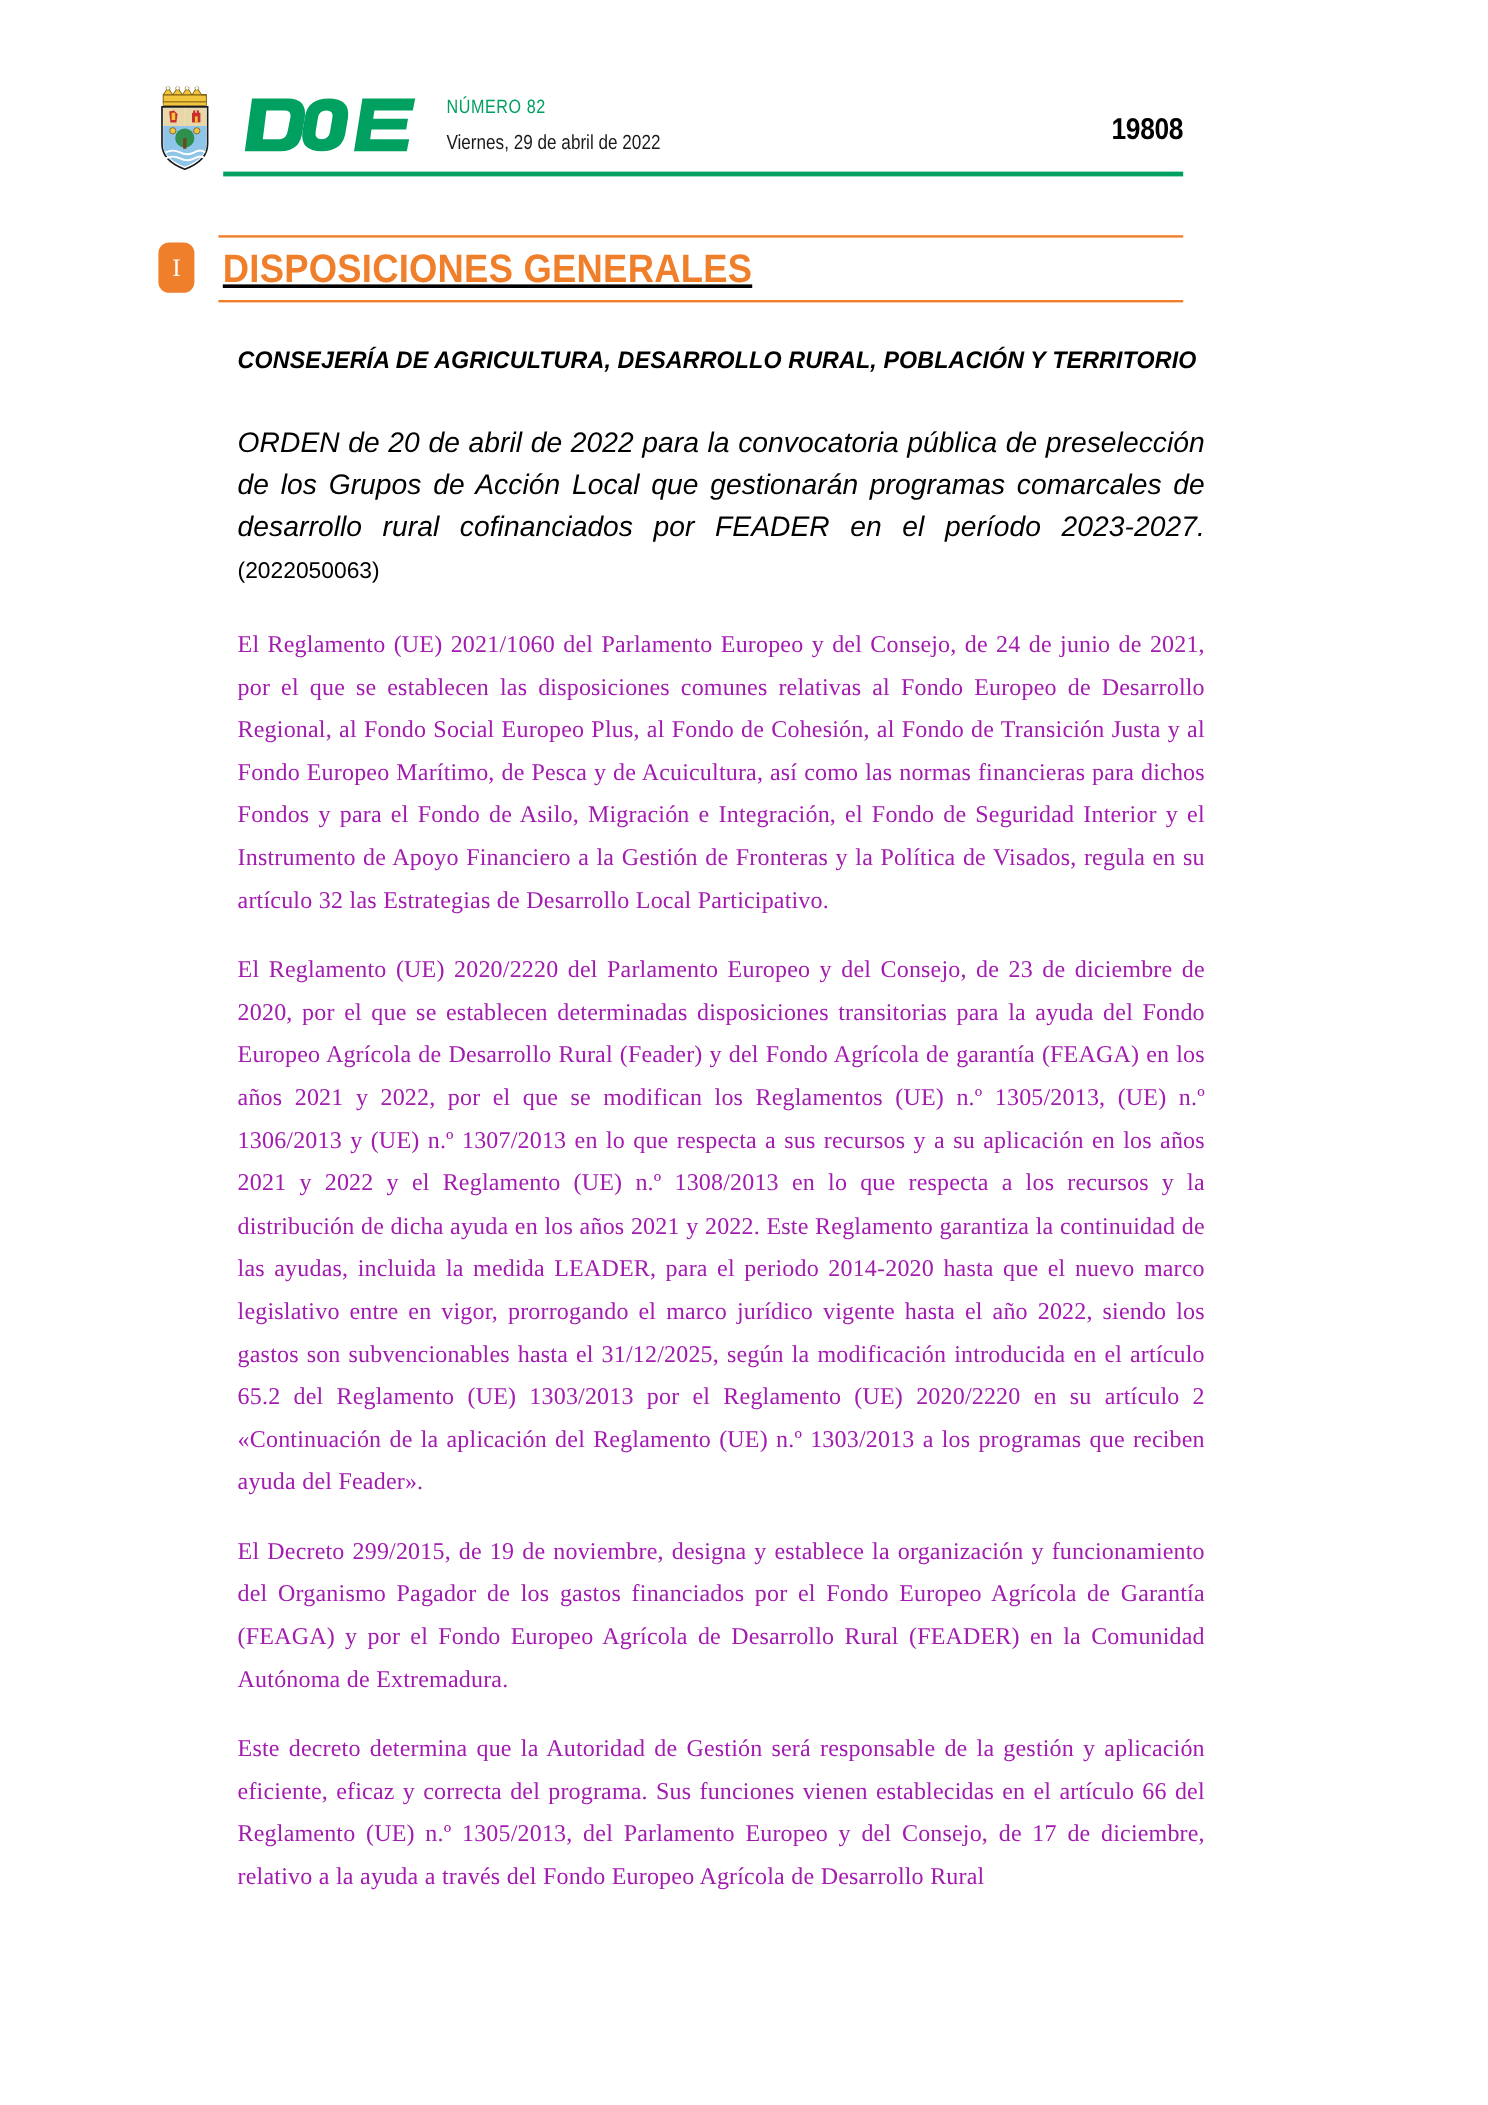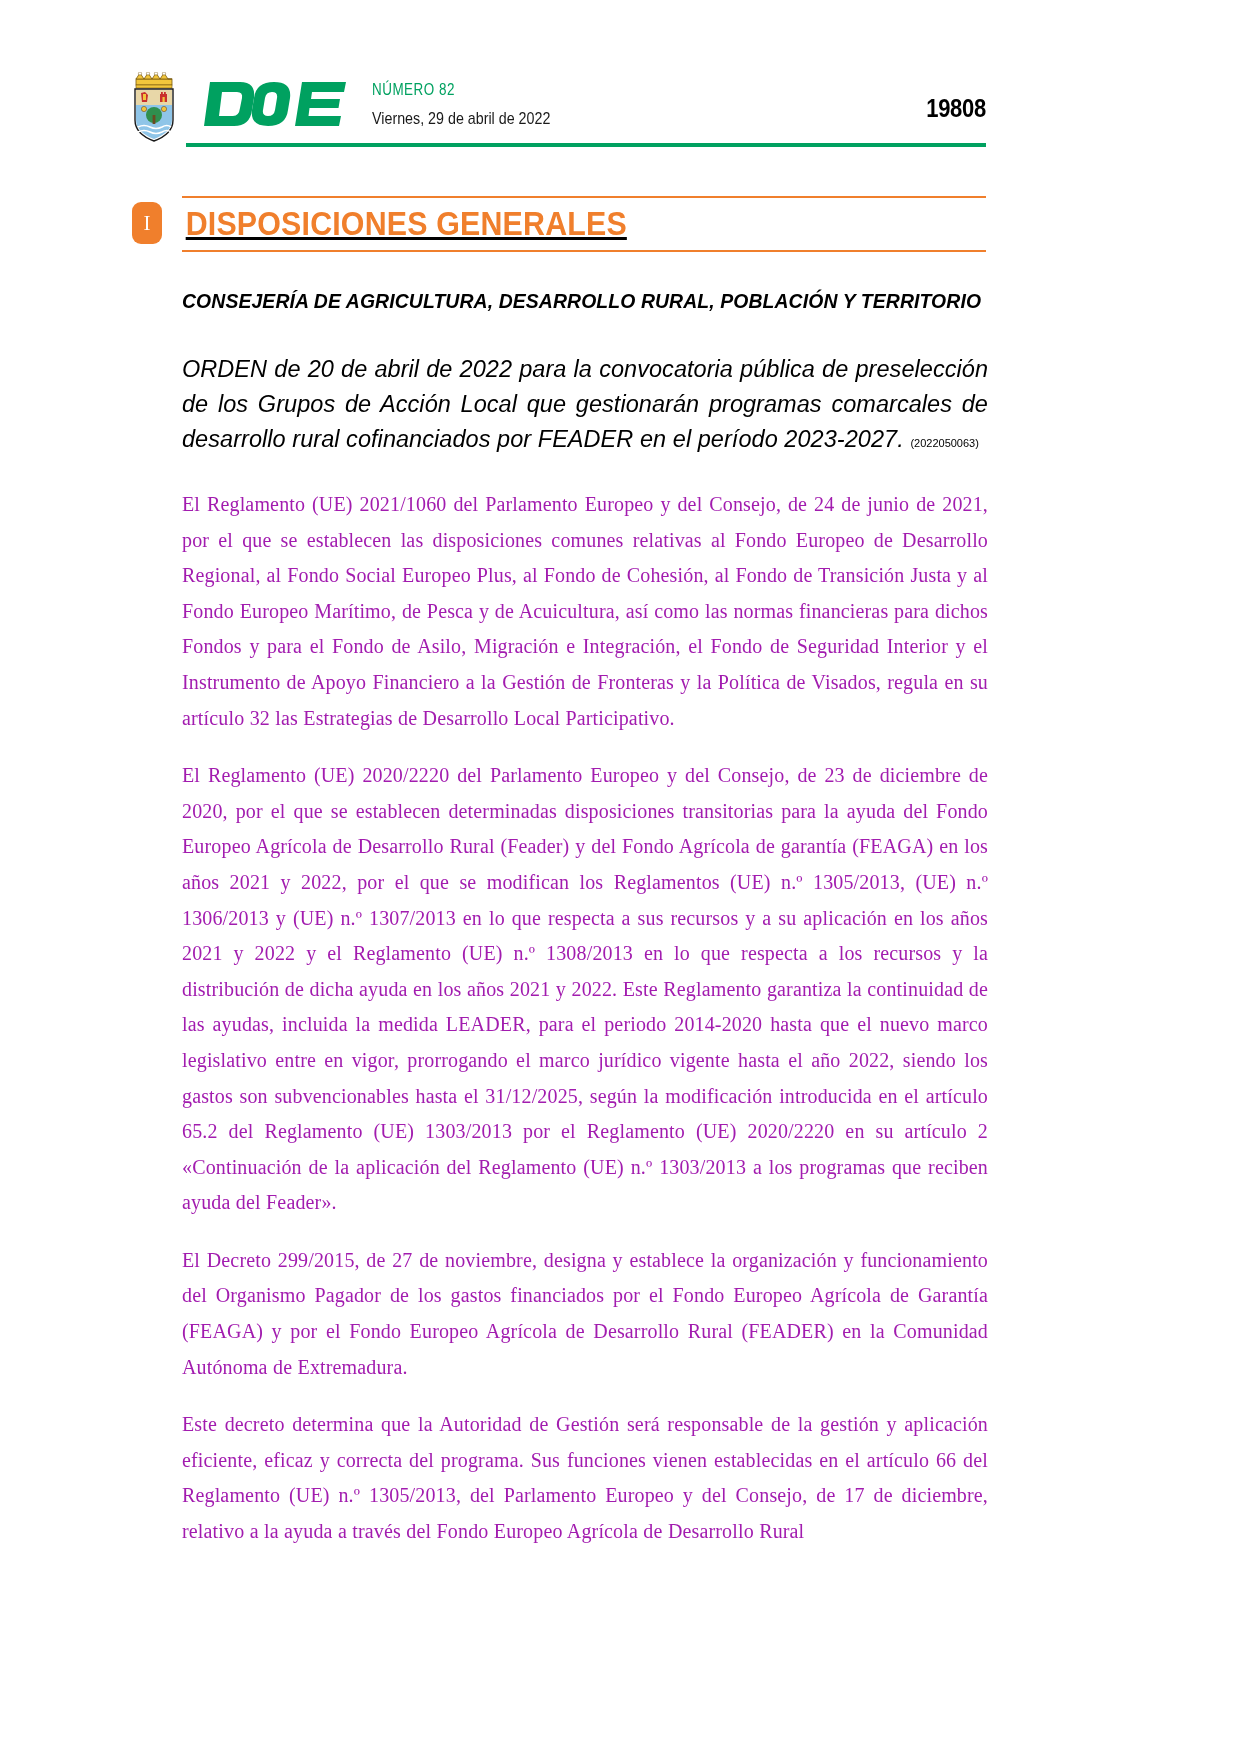--- a/index.html
+++ b/index.html
@@ -143,21 +143,21 @@
     letter-spacing: 0.2px;
     padding-left: 4px;
     transform: scaleX(0.92);
     transform-origin: left center;
     white-space: nowrap;
   }
 
   
   .content {
     position: absolute;
-    left: 182px;
+    left: 198px;
     top: 288px;
     width: 806px;
   }
 
   .dept-heading {
     font-family: "Liberation Sans Narrow", "Liberation Sans", sans-serif;
     font-size: 20px;
     font-weight: bold;
     font-style: italic;
     color: #000000;
@@ -174,21 +174,21 @@
     font-size: 23.5px;
     font-style: italic;
     color: #000000;
     line-height: 35px;
     text-align: justify;
     text-justify: inter-word;
     margin: 0 0 26px 0;
     letter-spacing: 0.05px;
   }
   .orden-title .ref {
-    font-size: 11px;
+    font-size: 19px;
     font-style: normal;
     letter-spacing: 0;
   }
 
   p.body-par {
     font-family: Liberation Serif, serif;
     font-size: 20px;
     color: #a21caf;
     line-height: 35.6px;
     text-align: justify;
@@ -283,18 +283,18 @@
 
     <div class="dept-heading">CONSEJERÍA DE AGRICULTURA, DESARROLLO RURAL, POBLACIÓN Y TERRITORIO</div>
 
     <div class="orden-title">
       <span>ORDEN de 20 de abril de 2022 para la convocatoria pública de preselección de los Grupos de Acción Local que gestionarán programas comarcales de desarrollo rural cofinanciados por FEADER en el período 2023-2027.</span>
       <span class="ref">(2022050063)</span>
     </div>
 
     <p class="body-par">El Reglamento (UE) 2021/1060 del Parlamento Europeo y del Consejo, de 24 de junio de 2021, por el que se establecen las disposiciones comunes relativas al Fondo Europeo de Desarrollo Regional, al Fondo Social Europeo Plus, al Fondo de Cohesión, al Fondo de Transición Justa y al Fondo Europeo Marítimo, de Pesca y de Acuicultura, así como las normas financieras para dichos Fondos y para el Fondo de Asilo, Migración e Integración, el Fondo de Seguridad Interior y el Instrumento de Apoyo Financiero a la Gestión de Fronteras y la Política de Visados, regula en su artículo 32 las Estrategias de Desarrollo Local Participativo.</p>
     <p class="body-par">El Reglamento (UE) 2020/2220 del Parlamento Europeo y del Consejo, de 23 de diciembre de 2020, por el que se establecen determinadas disposiciones transitorias para la ayuda del Fondo Europeo Agrícola de Desarrollo Rural (Feader) y del Fondo Agrícola de garantía (FEAGA) en los años 2021 y 2022, por el que se modifican los Reglamentos (UE) n.º 1305/2013, (UE) n.º 1306/2013 y (UE) n.º 1307/2013 en lo que respecta a sus recursos y a su aplicación en los años 2021 y 2022 y el Reglamento (UE) n.º 1308/2013 en lo que respecta a los recursos y la distribución de dicha ayuda en los años 2021 y 2022. Este Reglamento garantiza la continuidad de las ayudas, incluida la medida LEADER, para el periodo 2014-2020 hasta que el nuevo marco legislativo entre en vigor, prorrogando el marco jurídico vigente hasta el año 2022, siendo los gastos son subvencionables hasta el 31/12/2025, según la modificación introducida en el artículo 65.2 del Reglamento (UE) 1303/2013 por el Reglamento (UE) 2020/2220 en su artículo 2 «Continuación de la aplicación del Reglamento (UE) n.º 1303/2013 a los programas que reciben ayuda del Feader».</p>
-    <p class="body-par">El Decreto 299/2015, de 27 de noviembre, designa y establece la organización y funcionamiento del Organismo Pagador de los gastos financiados por el Fondo Europeo Agrícola de Garantía (FEAGA) y por el Fondo Europeo Agrícola de Desarrollo Rural (FEADER) en la Comunidad Autónoma de Extremadura.</p>
+    <p class="body-par">El Decreto 299/2015, de 19 de noviembre, designa y establece la organización y funcionamiento del Organismo Pagador de los gastos financiados por el Fondo Europeo Agrícola de Garantía (FEAGA) y por el Fondo Europeo Agrícola de Desarrollo Rural (FEADER) en la Comunidad Autónoma de Extremadura.</p>
     <p class="body-par">Este decreto determina que la Autoridad de Gestión será responsable de la gestión y aplicación eficiente, eficaz y correcta del programa. Sus funciones vienen establecidas en el artículo 66 del Reglamento (UE) n.º 1305/2013, del Parlamento Europeo y del Consejo, de 17 de diciembre, relativo a la ayuda a través del Fondo Europeo Agrícola de Desarrollo Rural</p>
 
   </div>
 
 </div>
 
 </body></html>

